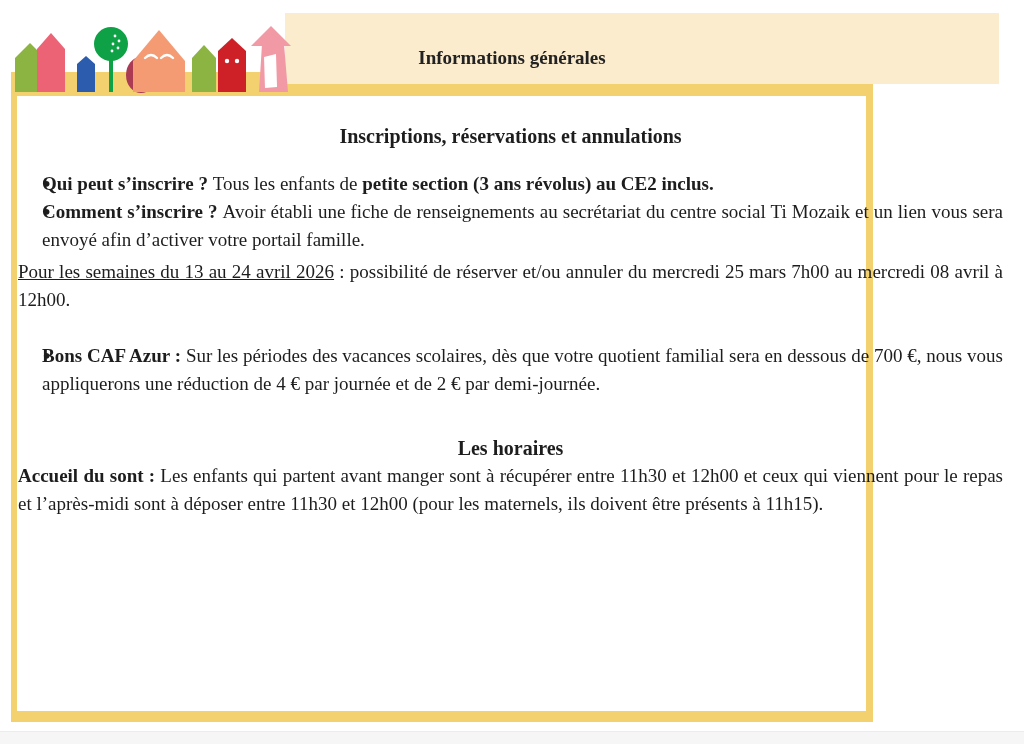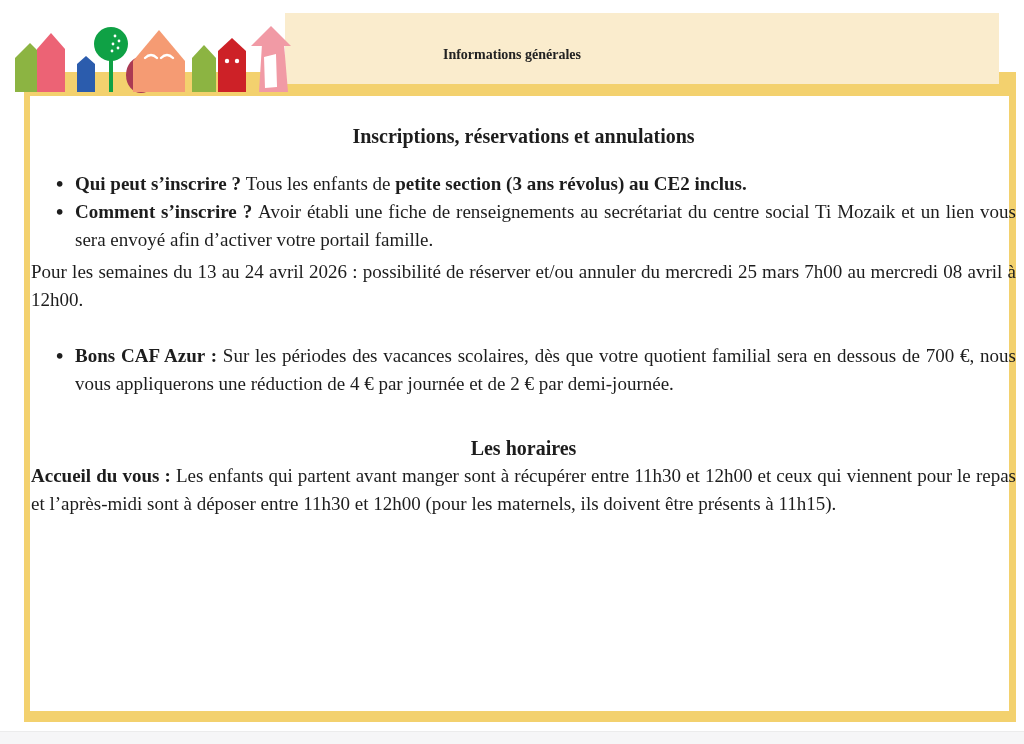--- a/index.html
+++ b/index.html
@@ -3,60 +3,60 @@
 <meta charset="utf-8">
 <style>
   html,body { margin:0; padding:0; background:#fff; }
   .page {
     position:relative; width:1024px; height:744px; overflow:hidden;
     font-family:"Liberation Serif","DejaVu Serif",serif;
     color:#1d1d1d; background:#fff;
   }
   
   .frame {
-    position:absolute; left:24px; top:72px; width:992px; height:650px;
+    position:absolute; left:11px; top:72px; width:862px; height:650px;
     box-sizing:border-box; background:#fff;
     border:solid #f3d16e; border-width:24px 7px 11px 6px;
     z-index:1;
   }
   
   .cream-band {
     position:absolute; left:285px; top:13px; width:714px; height:71px;
     background:#faeccd; z-index:2;
   }
   .header-title {
     position:absolute; left:0; top:47px; width:1024px; text-align:center;
-    font-weight:bold; font-size:14px; z-index:3; color:#222;
+    font-weight:bold; font-size:19px; z-index:3; color:#222;
   }
   .houses { position:absolute; left:8px; top:16px; z-index:4; }
   .footer-strip {
     position:absolute; left:0; top:731px; width:1024px; height:13px;
     background:#f6f6f7; border-top:1px solid #ececec; box-sizing:border-box; z-index:1;
   }
   
   .content {
     position:absolute; left:0; top:0; width:985px; padding:0 1px;
     font-size:19px; line-height:28px; text-align:justify;
   }
   .content h1, .content h2 {
     font-size:20px; line-height:28px; font-weight:bold; text-align:center; margin:0;
   }
   .content h1 { margin-top:26px; }
   .content h2 { margin-top:36px; }
   ul.bullets { list-style:none; margin:20px 0 0; padding:0; }
   ul.caf { list-style:none; margin:28px 0 8px; padding:0; }
-  ul li { position:relative; padding-left:44px; }
+  ul li { position:relative; padding-left:24px; }
   ul li::before {
     content:"\2022"; position:absolute; left:25px; top:0; font-size:21px; font-weight:bold;
   }
   .delais { margin:4px 0 0; }
   .horaires { margin:0; }
   .horaires p { margin:0; }
   .b { font-weight:bold; }
-  .u { }
+  .u { text-decoration:underline; }
   .hl-orange { color:#f2694f; }
   .hl-red { color:#e2432a; font-weight:bold; }
 </style>
 </head>
 <body>
 
 <div class="page">
 
   <div class="frame">
     <div class="content">
@@ -79,21 +79,21 @@
       <ul class="caf">
         <li>
           <span class="b">Bons CAF Azur : </span><span>Sur les périodes des vacances scolaires, dès que votre quotient familial sera en dessous de 700 €, nous vous appliquerons une réduction de 4 € par journée et de 2 € par demi-journée.</span>
         </li>
       </ul>
 
       <h2>Les horaires</h2>
 
       <div class="horaires">
         <p>
-          <span class="b">Accueil du vous : </span><span>Les enfants qui partent avant manger sont à récupérer entre 11h30 et 12h00 et ceux qui viennent pour le repas et l’après-midi sont à déposer entre 11h30 et 12h00 (pour les maternels, ils doivent être présents à 11h15).</span>
+          <span class="b">Accueil du sont : </span><span>Les enfants qui partent avant manger sont à récupérer entre 11h30 et 12h00 et ceux qui viennent pour le repas et l’après-midi sont à déposer entre 11h30 et 12h00 (pour les maternels, ils doivent être présents à 11h15).</span>
         </p>
       </div>
 
     </div>
   </div>
 
   <div class="cream-band"></div>
   <div class="header-title">Informations générales</div>
 
   <svg class="houses" width="292" height="80" viewBox="8 16 292 80" xmlns="http://www.w3.org/2000/svg">

